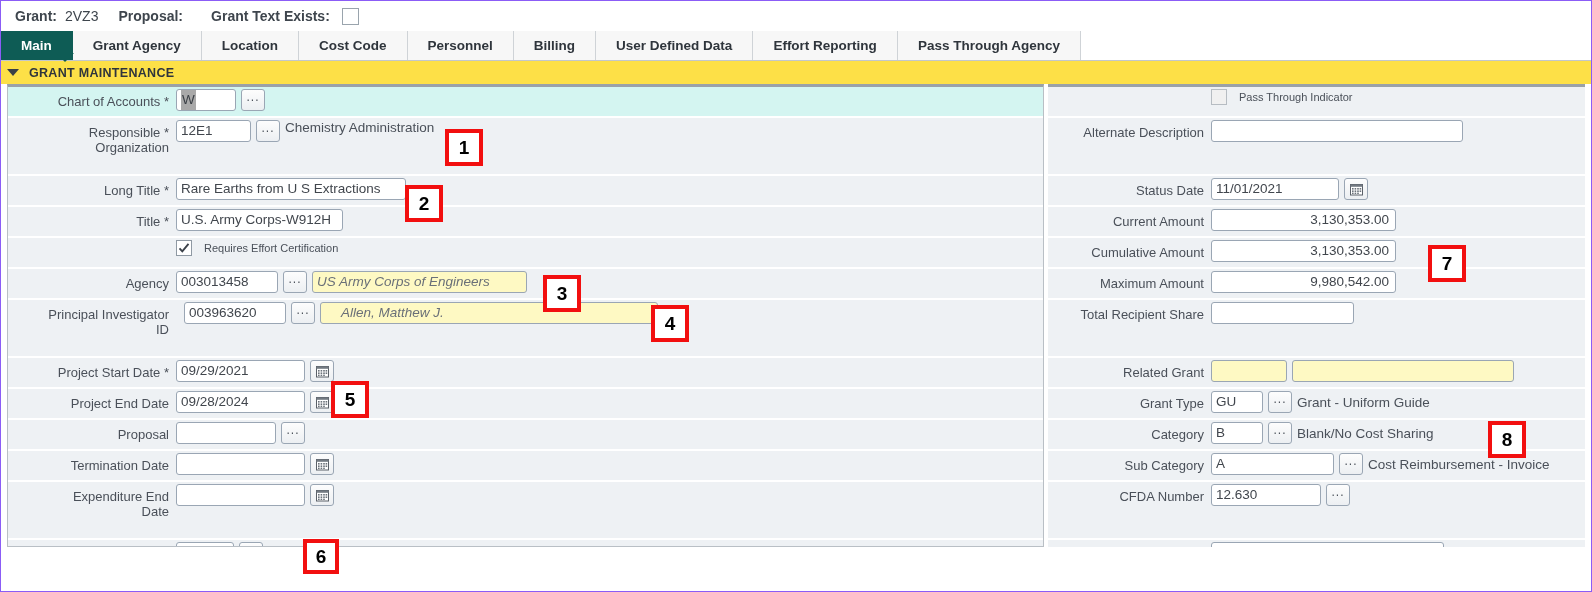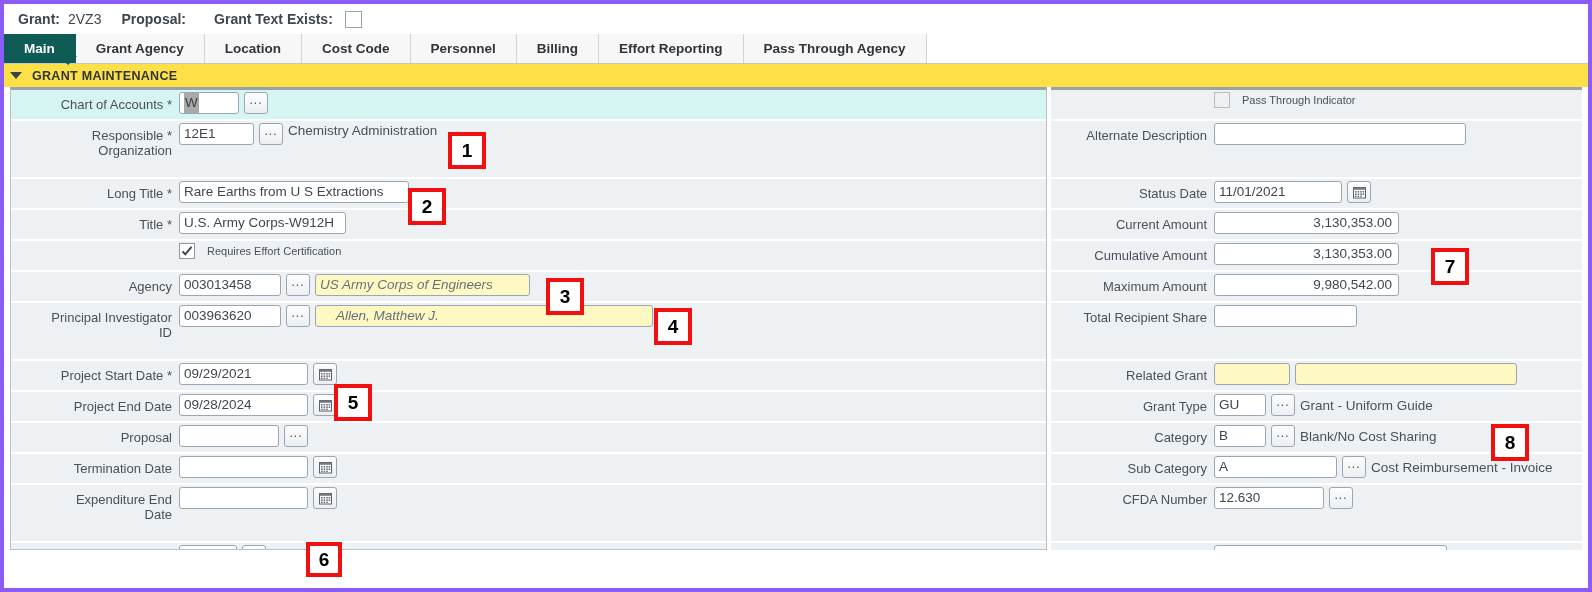--- a/index.html
+++ b/index.html
@@ -8,21 +8,21 @@
     width: 1592px; height: 592px;
     overflow: hidden;
     background: #ffffff;
     font-family: "Liberation Sans", sans-serif;
   }
 
   #app {
     position: relative;
     width: 1592px; height: 592px;
     background: #ffffff;
-    border: 4px solid #8b5cf6;
+    border: 1px solid #8b5cf6;
     overflow: hidden;
   }
 
   
   .topbar {
     height: 30px;
     background: #ffffff;
     display: flex;
     align-items: center;
     padding-left: 14px;
@@ -261,20 +261,21 @@
     <span class="tx-checkbox"></span>
   </div>
 
   <div class="tabstrip" id="tabstrip">
       <div class="tab active">Main</div>
       <div class="tab">Grant Agency</div>
       <div class="tab">Location</div>
       <div class="tab">Cost Code</div>
       <div class="tab">Personnel</div>
       <div class="tab">Billing</div>
+      <div class="tab">User Defined Data</div>
       <div class="tab">Effort Reporting</div>
       <div class="tab">Pass Through Agency</div>
       <div class="tail"></div>
     </div>
 
   <div class="section-header">
     <span class="tab-pointer"></span>
     <span class="caret-down"></span>
     <span class="section-title">GRANT MAINTENANCE</span>
   </div>
@@ -333,21 +334,21 @@
 
       <div class="row">
         <div class="lab w-left">Agency</div>
         <div class="ctl">
           <div class="fld w-agency">003013458</div>
           <div class="lkp">...</div>
           <div class="fld italic readonly w-agname">US Army Corps of Engineers</div>
         </div>
       </div>
 
-      <div class="row" style="min-height:56px;">
+      <div class="row" style="min-height:56px;gap:8px;">
         <div class="lab w-left">
           <div>Principal Investigator</div>
           <div>ID</div>
         </div>
         <div class="ctl" style="align-items:flex-end;">
           <div class="fld w-agency">003963620</div>
           <div class="lkp">...</div>
           <div class="fld italic readonly w-piname">Allen, Matthew J.</div>
         </div>
       </div>

